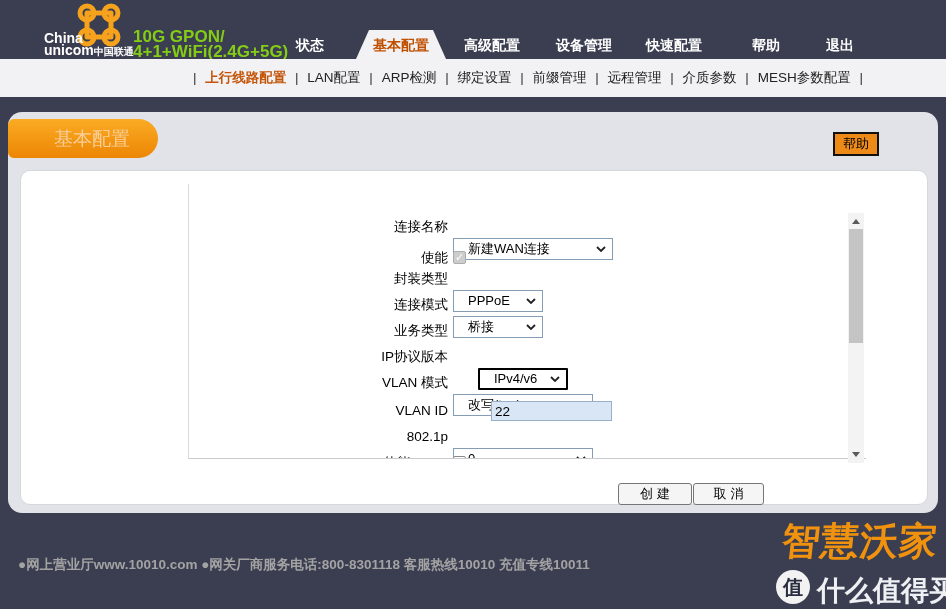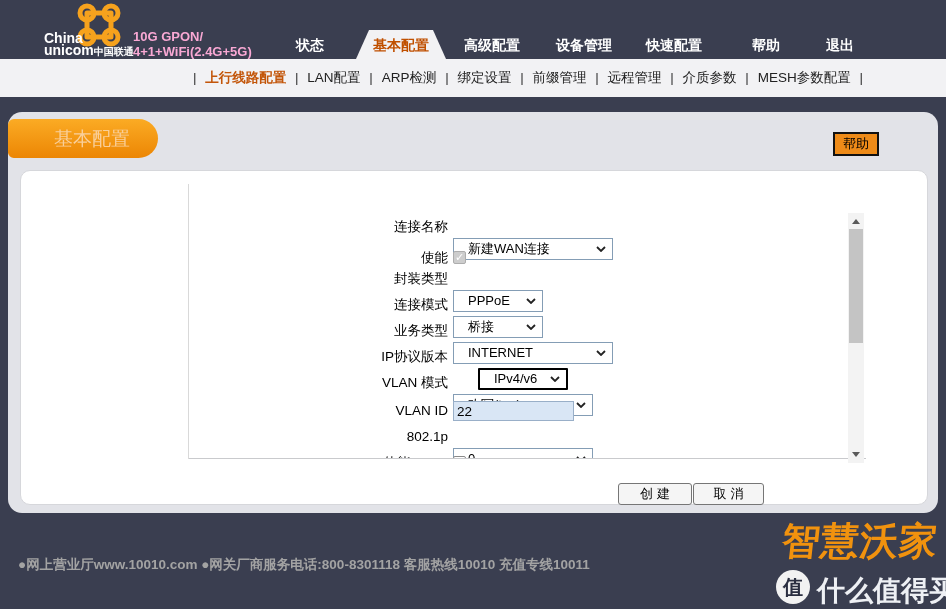--- a/index.html
+++ b/index.html
@@ -6,21 +6,21 @@
   html,body { width:946px; height:609px; }
   body { font-family:"Liberation Sans", sans-serif; background:#3a3e50; position:relative; overflow:hidden; }
 
   
   .header { position:absolute; left:0; top:0; width:946px; height:59px; background:#3a3e50; }
   .knot-icon { position:absolute; left:76px; top:2px; }
   .brand-text { position:absolute; left:44px; top:32px; color:#fff; line-height:12px; }
   .brand-line1 { font-size:14px; font-weight:bold; }
   .brand-line2 { font-size:14px; font-weight:bold; }
   .brand-cn { font-size:10px; font-weight:bold; }
-  .model { position:absolute; left:133px; top:29px; color:#f9a8d4; font-size:13px; font-weight:bold; line-height:15px; white-space:nowrap; }
+  .model { position:absolute; left:133px; top:29px; color:#84cc16; font-size:17px; font-weight:bold; line-height:15px; white-space:nowrap; }
 
   .nav-item { position:absolute; top:37px; color:#fff; font-size:14px; font-weight:bold; white-space:nowrap; cursor:pointer; }
   .nav-tab-active { position:absolute; left:356px; top:30px; width:90px; height:29px; background:#f2f2f4;
       clip-path:polygon(13px 0, 77px 0, 100% 100%, 0 100%); text-align:center; line-height:31px;
       color:#c05000; font-size:14px; font-weight:bold; cursor:pointer; }
 
   
   .submenu { position:absolute; left:0; top:59px; width:946px; height:38px; background:#f2f2f4;
       line-height:38px; font-size:13.5px; color:#222; padding-left:188px; white-space:nowrap; }
   .submenu .sep { color:#333; margin:0 5px; }
@@ -58,21 +58,21 @@
   .sel.focused { border:2px solid #000; border-radius:1px; line-height:18px;margin-left:25px; }
   .sel.focused .chev { top:6px; }
 
   .w160 { width:160px; } .w140 { width:140px; } .w90 { width:90px; }
 
   .cb { width:13px; height:13px; margin-top:4px; border:1px solid #8a8a8a; border-radius:2px; background:#fff; cursor:pointer;
       font-size:11px; line-height:11px; text-align:center; color:#fff; }
   .cb.checked { background:#cdcdcd; border-color:#adadad; }
 
   .txt-input { width:121px; height:20px; margin-top:1px; background:#d9e6f5; border:1px solid #99afc8;
-      font-size:13.5px; color:#000; padding-left:3px; font-family:"Liberation Sans", sans-serif; }
+      font-size:13.5px; color:#000; padding-left:3px; font-family:"Liberation Sans", sans-serif;margin-left:38px; }
 
   
   .sbar { position:absolute; left:827px; top:42px; width:16px; height:250px; background:#f3f3f3; cursor:pointer; }
   .sb-up { position:absolute; left:4px; top:6px; width:0; height:0; border-left:4px solid transparent; border-right:4px solid transparent; border-bottom:5px solid #5a5a5a; }
   .sb-down { position:absolute; left:4px; bottom:6px; width:0; height:0; border-left:4px solid transparent; border-right:4px solid transparent; border-top:5px solid #5a5a5a; }
   .sb-thumb { position:absolute; left:1px; top:16px; width:14px; height:114px; background:#c4c4c4; cursor:pointer; }
 
   
   .form-btn { position:absolute; top:312px; height:22px; background:#f5f5f5; border:1px solid #767676; border-radius:3px;
       font-size:13px; color:#000; text-align:center; line-height:20px; letter-spacing:4px; padding-left:4px; cursor:pointer; }
@@ -178,26 +178,20 @@
       <div class="fctrl sel w90">
         <span>桥接</span>
         <svg class="chev" width="10" height="6" viewBox="0 0 10 6">
             <polyline points="1,1 5,5 9,1" fill="none" stroke="#222" stroke-width="1.8"></polyline>
           </svg>
       </div>
     </div>
 
     <div class="frow" style="top:114px;">
       <span class="flabel">业务类型</span>
-      <div class="fctrl sel w160">
-        <span>INTERNET</span>
-        <svg class="chev" width="10" height="6" viewBox="0 0 10 6">
-            <polyline points="1,1 5,5 9,1" fill="none" stroke="#222" stroke-width="1.8"></polyline>
-          </svg>
-      </div>
     </div>
 
     <div class="frow" style="top:140px;">
       <span class="flabel">IP协议版本</span>
       <div class="fctrl sel w90 focused">
         <span>IPv4/v6</span>
         <svg class="chev" width="10" height="6" viewBox="0 0 10 6">
             <polyline points="1,1 5,5 9,1" fill="none" stroke="#222" stroke-width="1.8"></polyline>
           </svg>
       </div>

